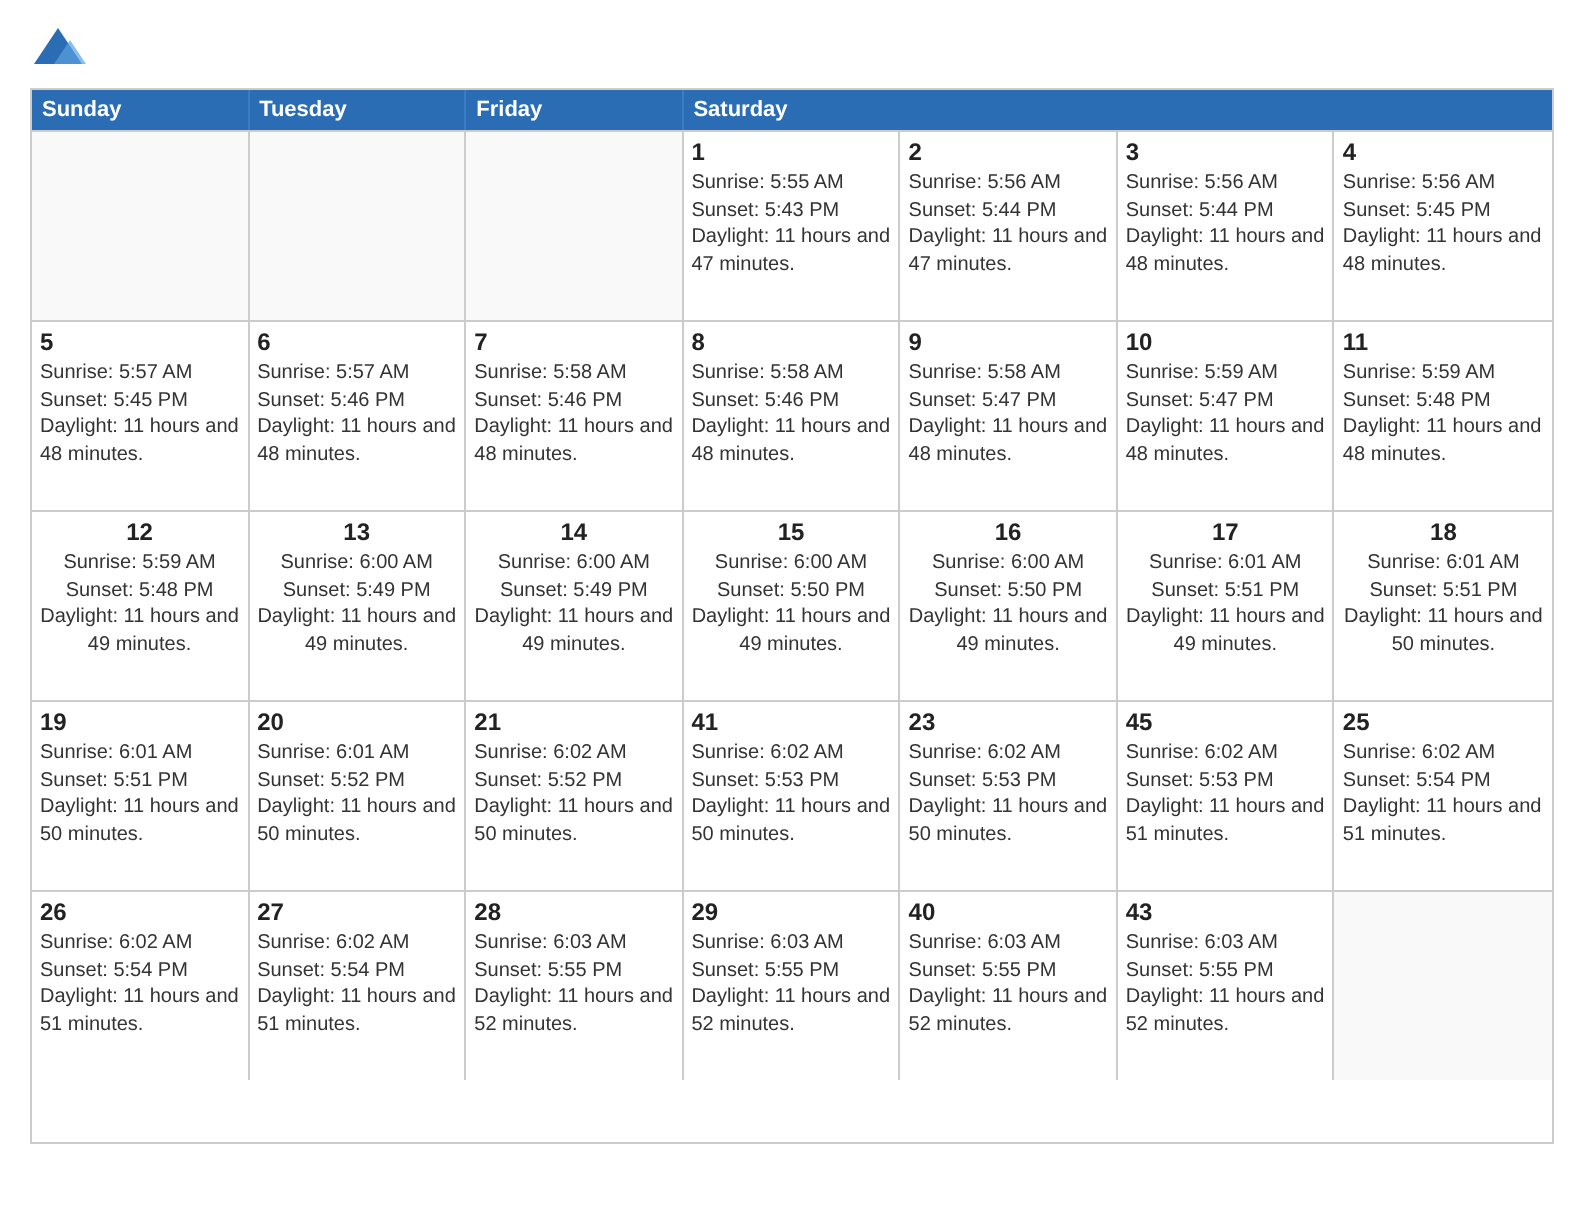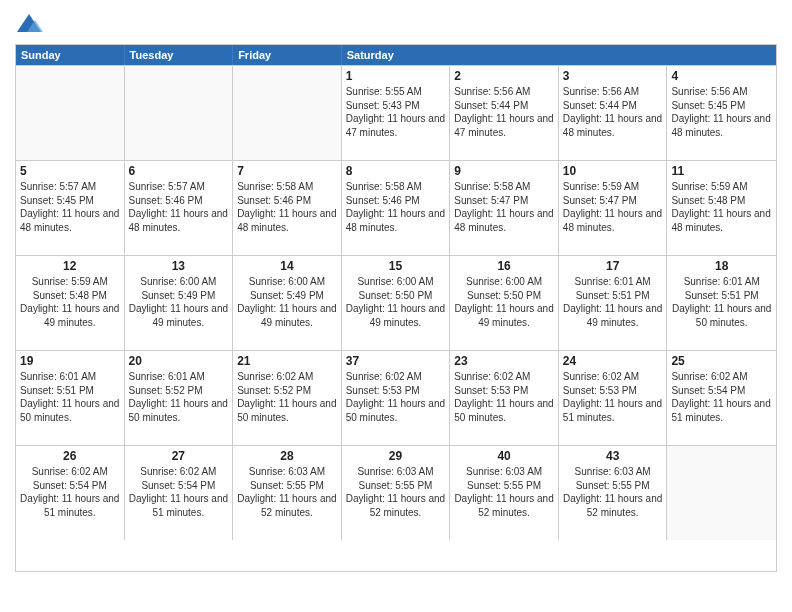--- a/index.html
+++ b/index.html
@@ -229,37 +229,37 @@
           </div>
           <div class="cal-cell">
             <div class="day-num">20</div>
             <div class="day-detail">Sunrise: 6:01 AM<br>Sunset: 5:52 PM<br>Daylight: 11 hours and 50 minutes.</div>
           </div>
           <div class="cal-cell">
             <div class="day-num">21</div>
             <div class="day-detail">Sunrise: 6:02 AM<br>Sunset: 5:52 PM<br>Daylight: 11 hours and 50 minutes.</div>
           </div>
           <div class="cal-cell">
-            <div class="day-num">37</div>
+            <div class="day-num">41</div>
             <div class="day-detail">Sunrise: 6:02 AM<br>Sunset: 5:53 PM<br>Daylight: 11 hours and 50 minutes.</div>
           </div>
           <div class="cal-cell">
             <div class="day-num">23</div>
             <div class="day-detail">Sunrise: 6:02 AM<br>Sunset: 5:53 PM<br>Daylight: 11 hours and 50 minutes.</div>
           </div>
           <div class="cal-cell">
-            <div class="day-num">24</div>
+            <div class="day-num">45</div>
             <div class="day-detail">Sunrise: 6:02 AM<br>Sunset: 5:53 PM<br>Daylight: 11 hours and 51 minutes.</div>
           </div>
           <div class="cal-cell">
             <div class="day-num">25</div>
             <div class="day-detail">Sunrise: 6:02 AM<br>Sunset: 5:54 PM<br>Daylight: 11 hours and 51 minutes.</div>
           </div>
         </div>
-        <div class="cal-row" style="min-height: 95px; text-align: center;">
+        <div class="cal-row" style="min-height: 95px;">
           <div class="cal-cell">
             <div class="day-num">26</div>
             <div class="day-detail">Sunrise: 6:02 AM<br>Sunset: 5:54 PM<br>Daylight: 11 hours and 51 minutes.</div>
           </div>
           <div class="cal-cell">
             <div class="day-num">27</div>
             <div class="day-detail">Sunrise: 6:02 AM<br>Sunset: 5:54 PM<br>Daylight: 11 hours and 51 minutes.</div>
           </div>
           <div class="cal-cell">
             <div class="day-num">28</div>

